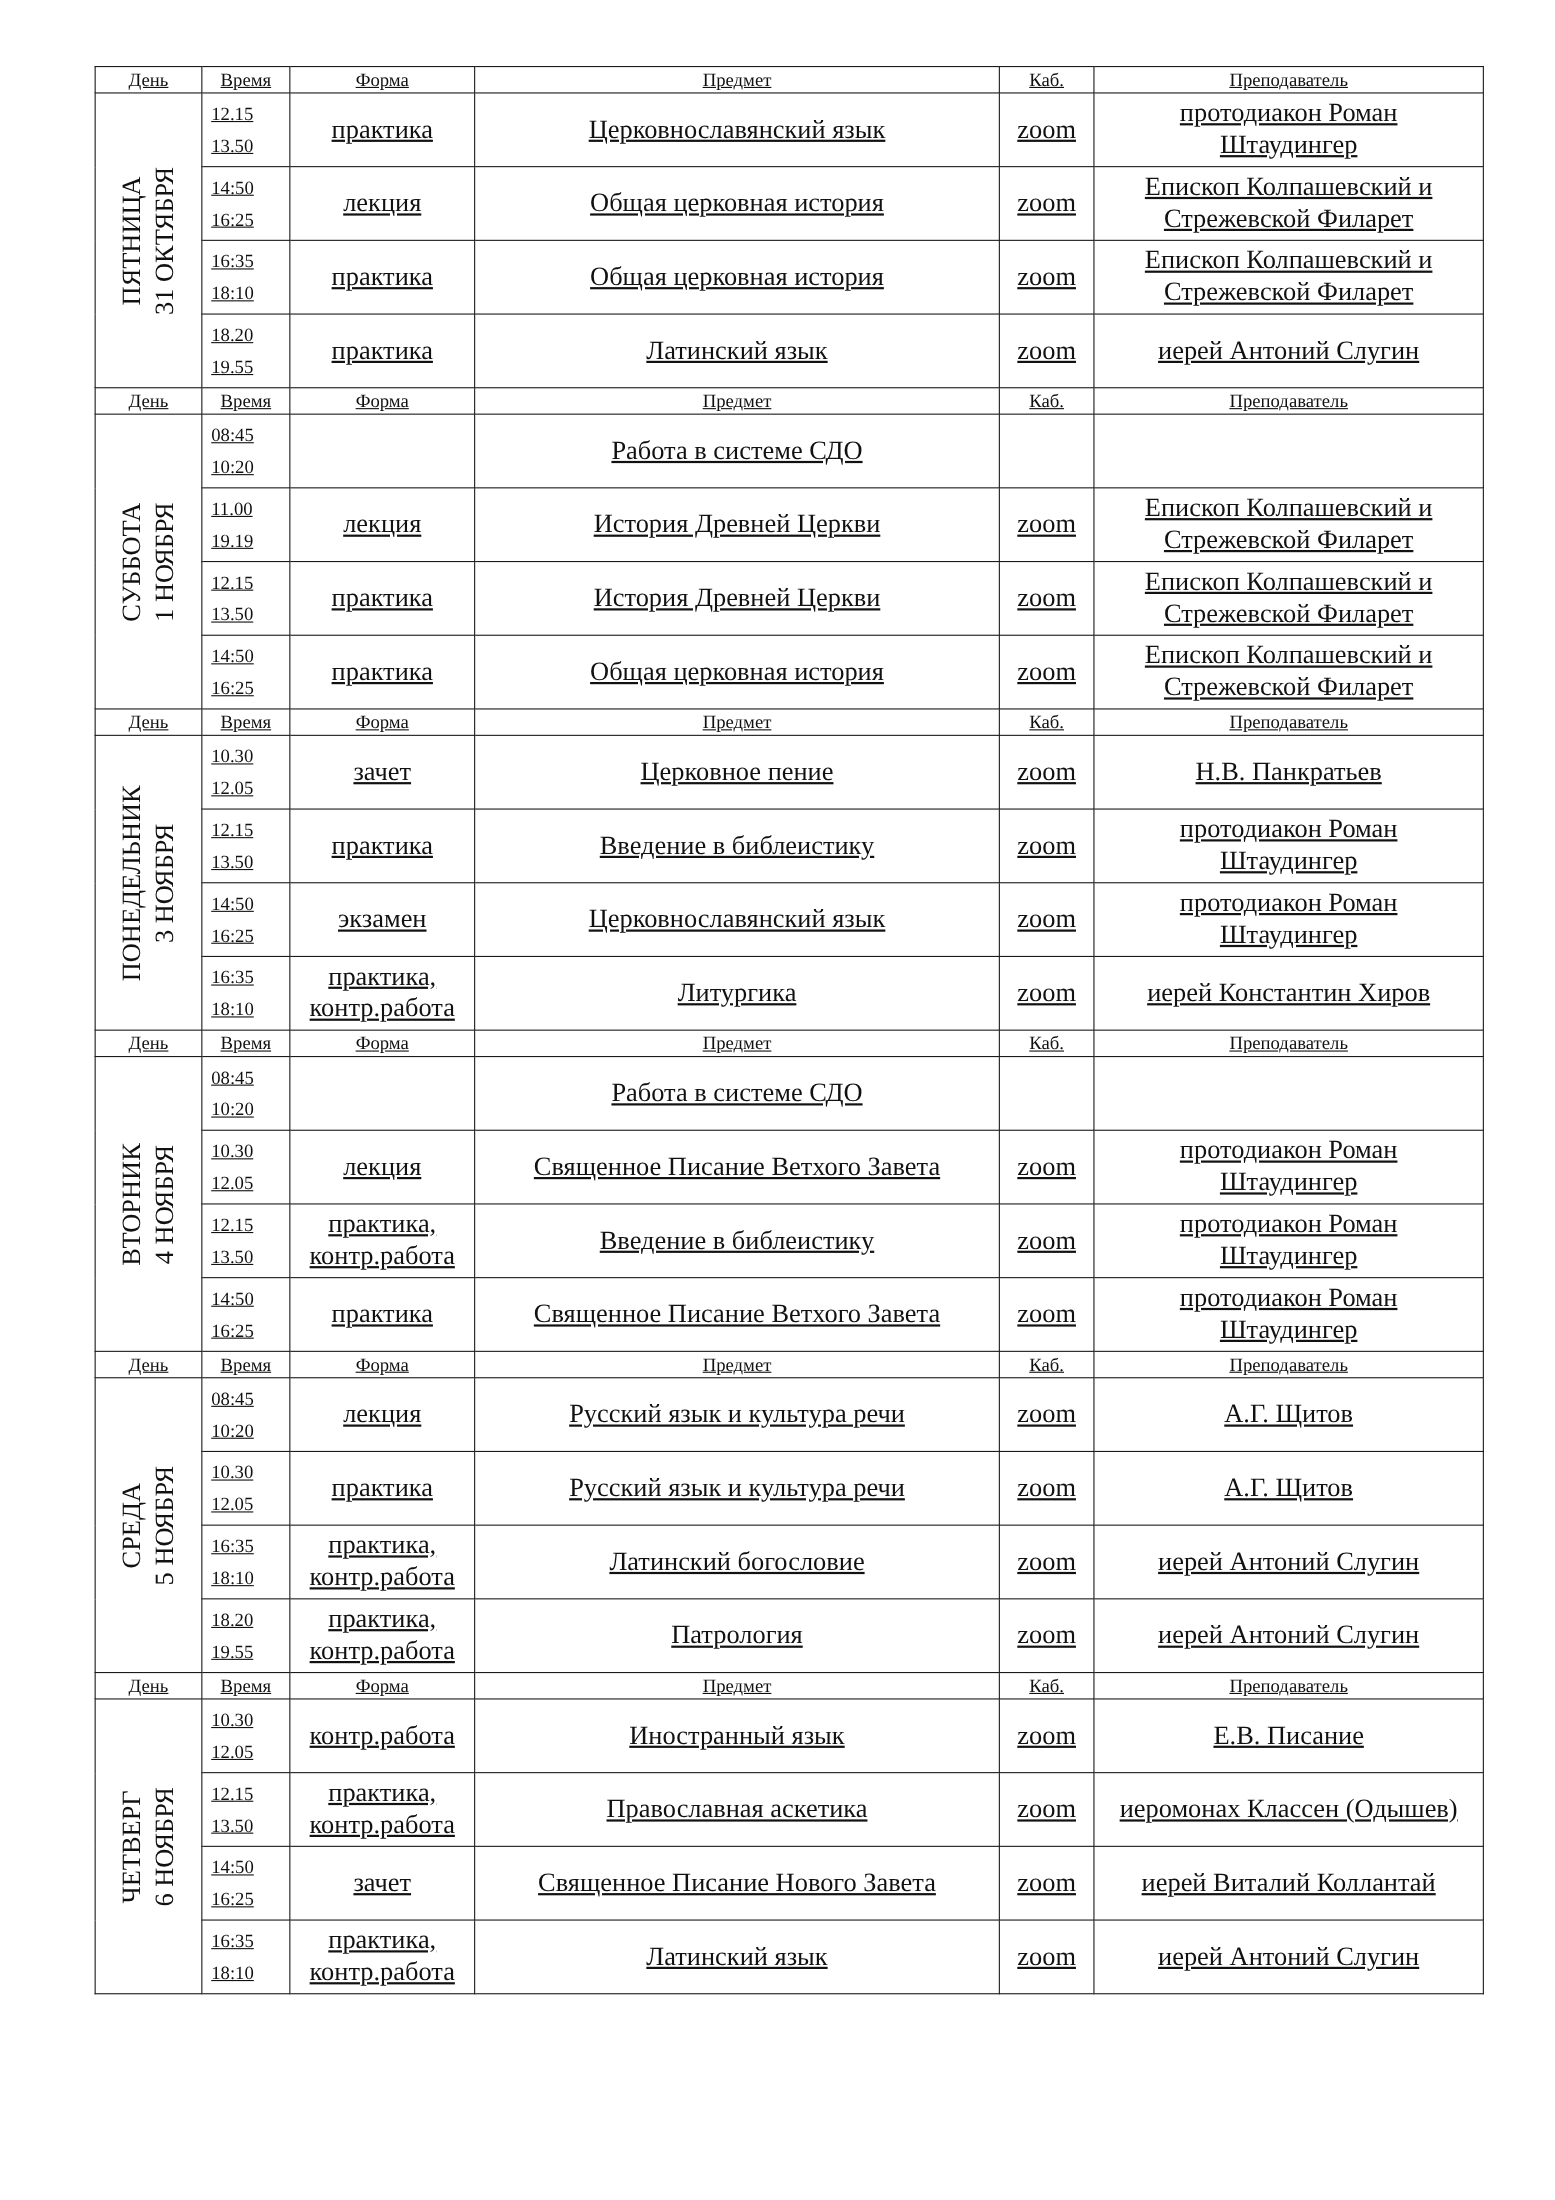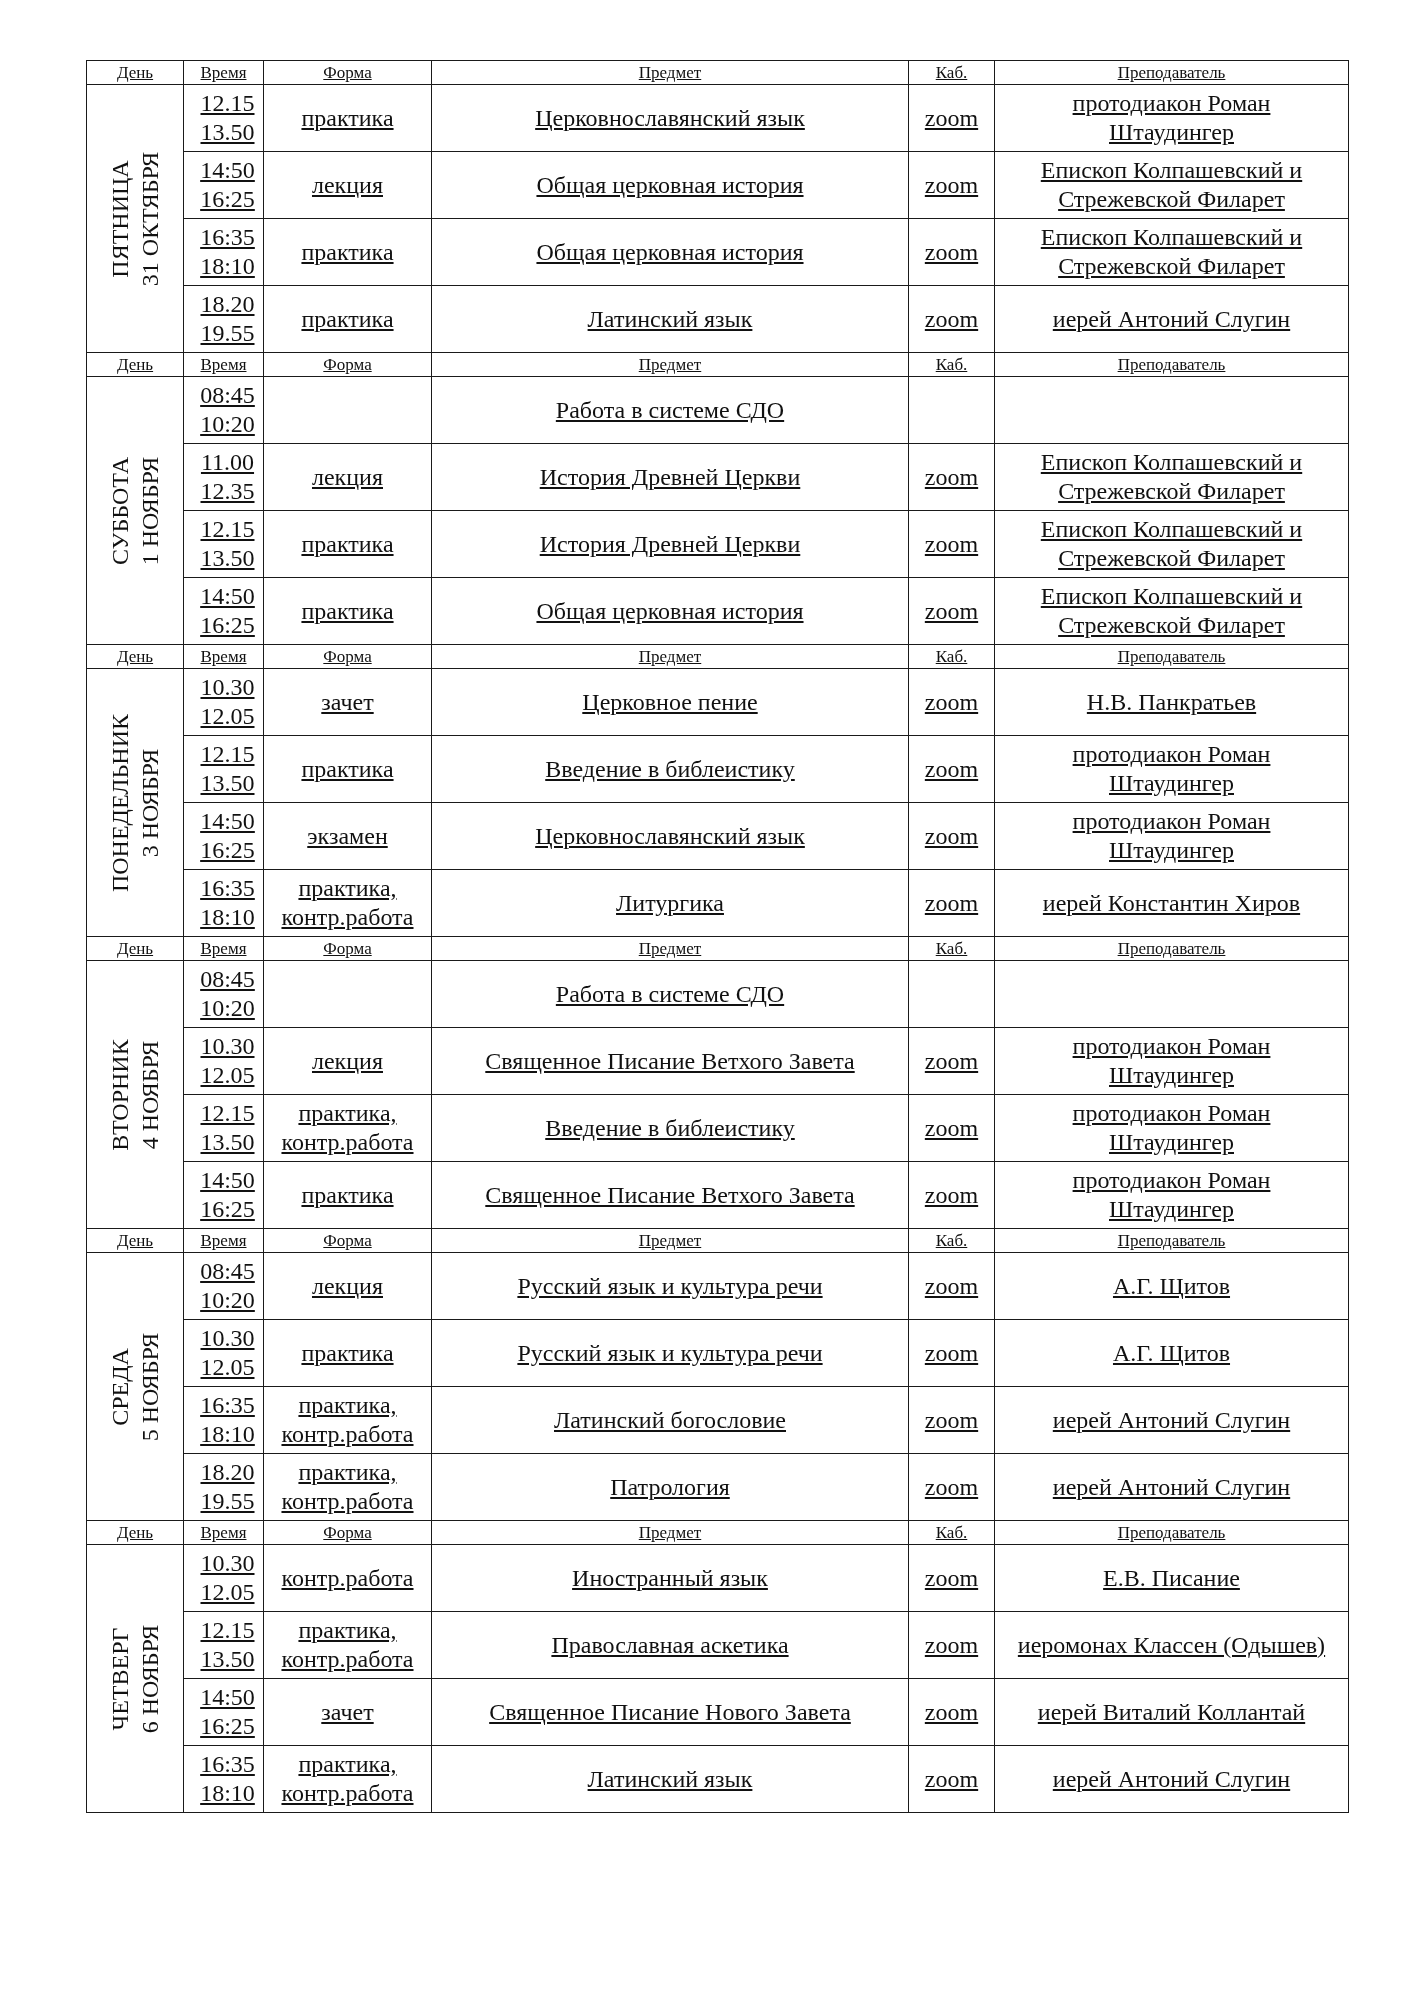--- a/index.html
+++ b/index.html
@@ -5,21 +5,21 @@
   html, body { margin:0; padding:0; background:#ffffff; }
   body { width:1414px; height:2000px; position:relative; font-family:"Liberation Serif", "DejaVu Serif", serif; color:#111; }
   #sheet { position:absolute; left:86px; top:60px; width:1262px; }
   table { border-collapse:collapse; width:1262px; table-layout:fixed;text-decoration:underline; }
   col.c-day { width:97px; } col.c-time { width:80px; } col.c-form { width:168px; }
   col.c-subj { width:477px; } col.c-room { width:86px; } col.c-teach { width:354px; }
   td, th { border:1.8px solid #1a1a1a; padding:0; text-align:center; vertical-align:middle; }
   th { font-weight:normal; font-size:17px; height:23px; line-height:19px; }
   td { font-size:24px; line-height:29px; }
   tr.lesson td { height:66px; }
-  td.time { text-align:center; padding-left:8px; font-size:24px; line-height:29px; }
+  td.time { text-align:left; padding-left:8px; font-size:17px; line-height:29px; }
   td.day { position:relative; }
   .day-label { position:absolute; left:50%; top:50%; transform:translate(-50%,-50%) rotate(-90deg); white-space:nowrap; font-size:24px; line-height:30px; text-align:center; }
   .day-label span { display:block; }
 </style>
 </head>
 <body>
 
 <div id="sheet">
   <table>
     <colgroup>
@@ -145,21 +145,21 @@
           <td>
             <div></div>
           </td>
           <td>
             <div style="max-width: 310px; margin: 0px auto;"></div>
           </td>
         </tr>
         <tr class="lesson">
           <td class="time">
             <div>11.00</div>
-            <div>12.35</div>
+            <div>19.19</div>
           </td>
           <td>
             <div style="max-width: 150px; margin: 0px auto;">лекция</div>
           </td>
           <td>
             <div>История Древней Церкви</div>
           </td>
           <td>
             <div>zoom</div>
           </td>

